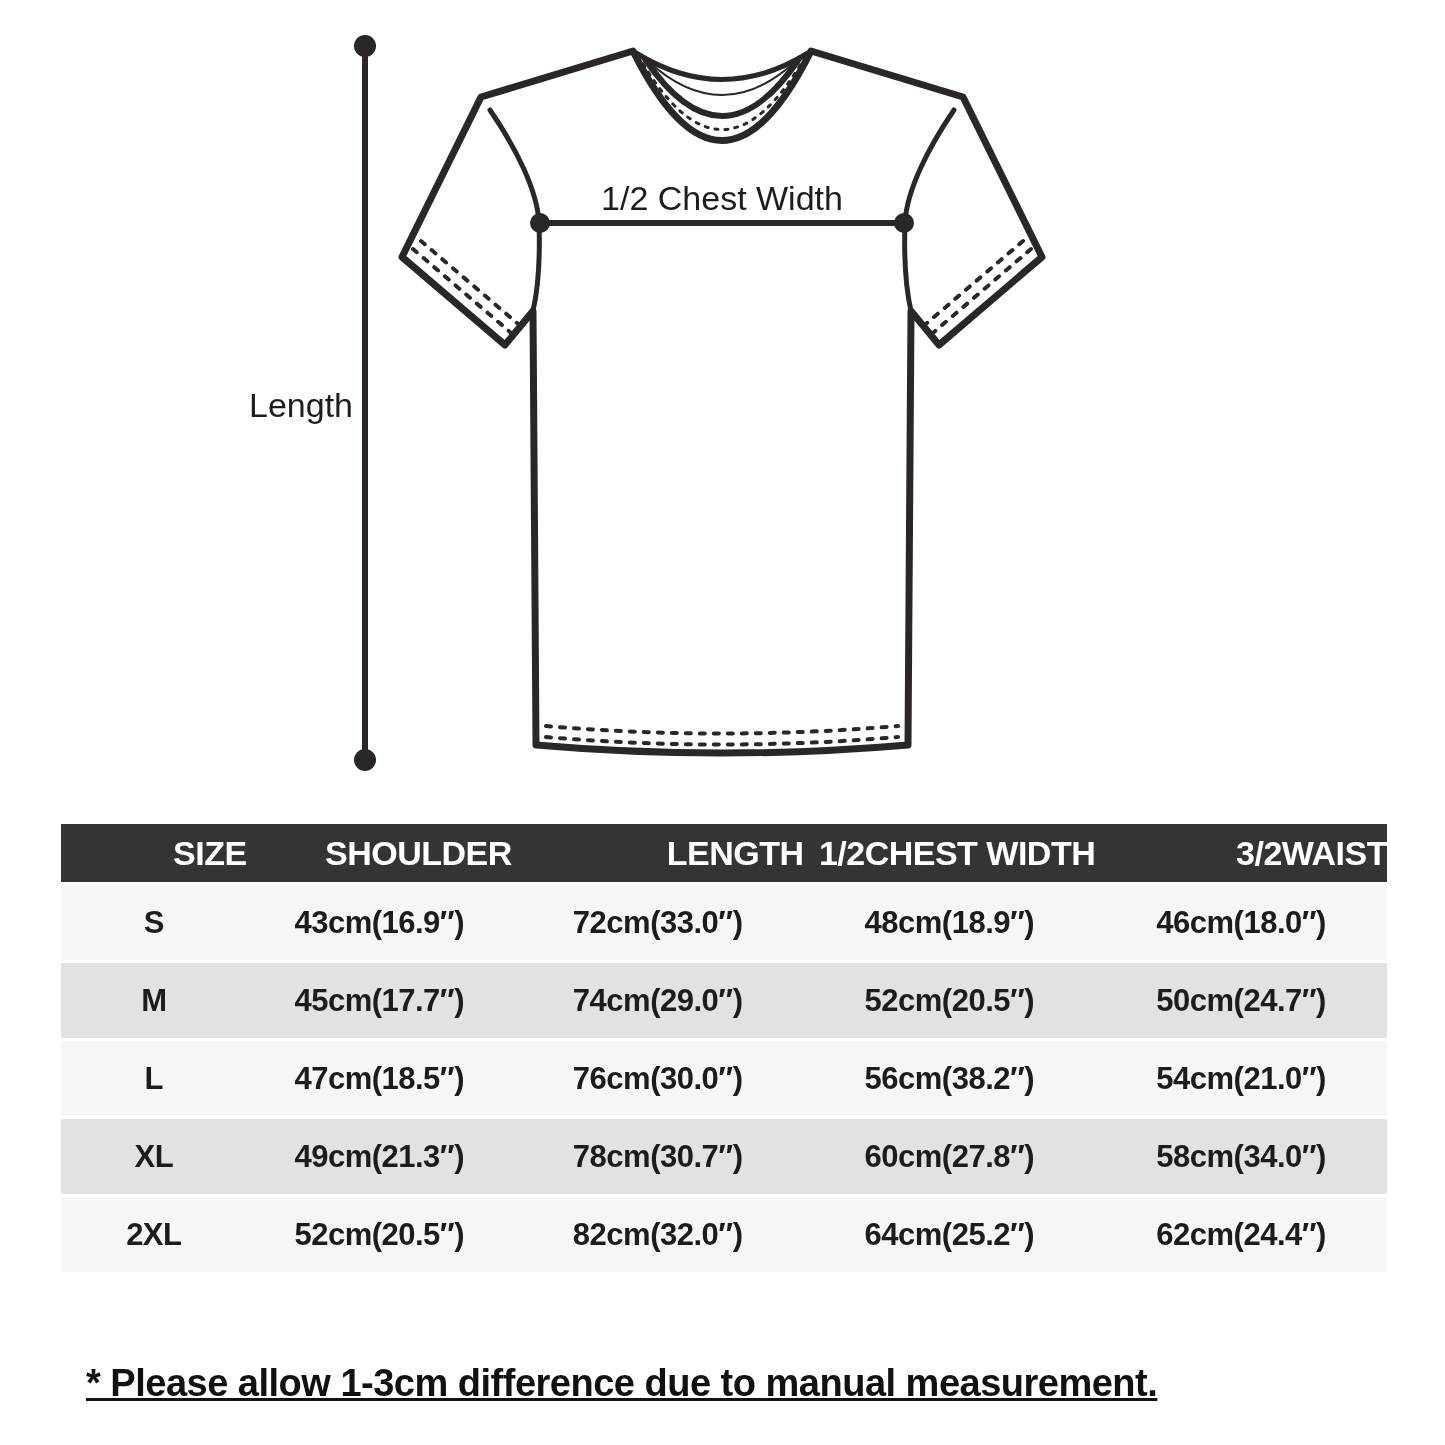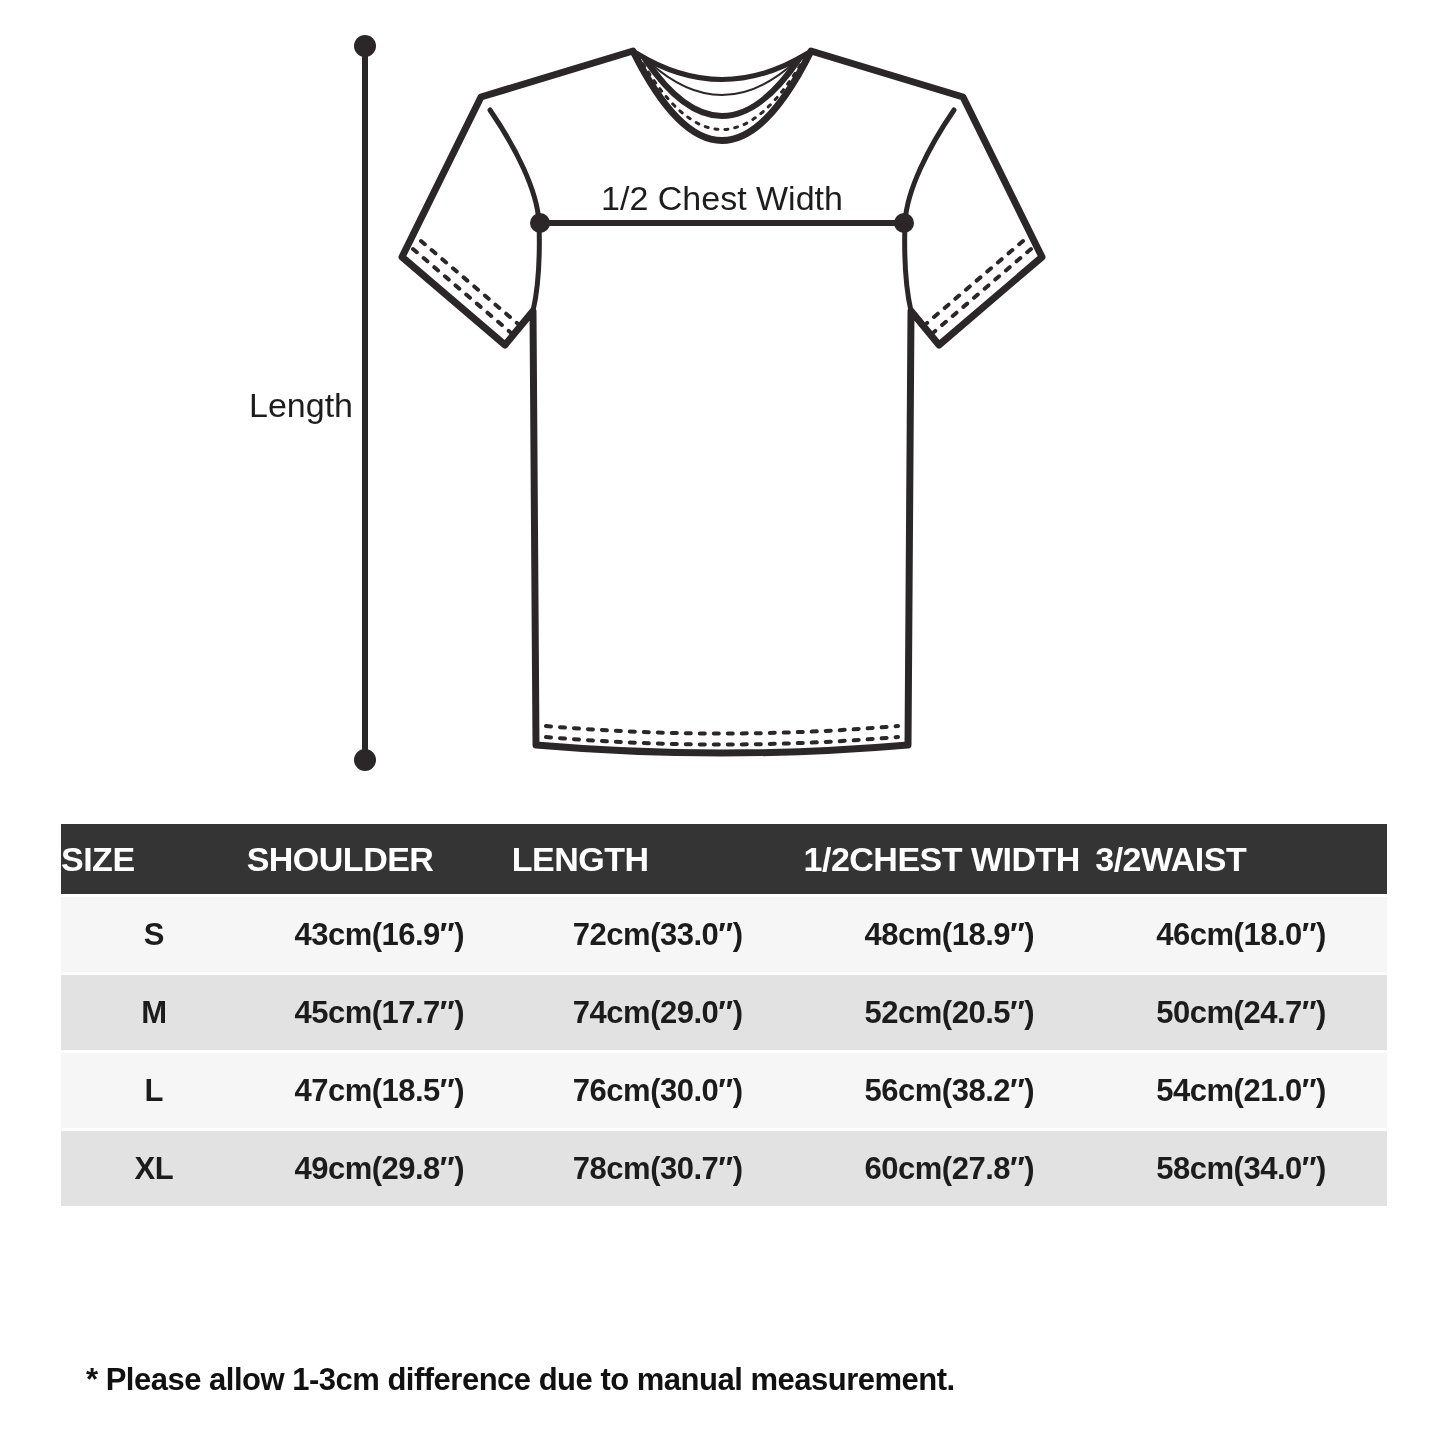--- a/index.html
+++ b/index.html
@@ -22,48 +22,49 @@
     top: 821px;
     left: 61px;
     width: 1326px;
     border-collapse: separate;
     border-spacing: 0 3px;
     table-layout: fixed;
   }
   table.size-chart th {
     background: #343434;
     color: #ffffff;
-    height: 70px;
+    height: 58px;
     font-size: 34px;
     font-weight: bold;
     letter-spacing: -0.5px;
-    text-align: left;
+    text-align: right;
     vertical-align: middle;
     padding: 0;
   }
   table.size-chart td {
     height: 75px;
     font-size: 31px;
     font-weight: bold;
     color: #1c1c1c;
     letter-spacing: -0.5px;
     text-align: center;
     vertical-align: middle;
     padding: 0;
   }
   tr.row-light td { background: #f6f6f6; }
   tr.row-dark  td { background: #e2e2e2; }
   .footnote {
     position: absolute;
     top: 1362px;
     left: 86px;
-    font-size: 31px;
+    font-size: 38px;
     font-weight: bold;
     color: #111111;
     letter-spacing: -0.5px;
+    text-decoration: underline;
   }
 </style>
 </head>
 <body>
 
 <div class="canvas">
 
   <svg class="diagram-svg" width="1445" height="810" viewBox="0 0 1445 810">
     <g stroke="#2b2728" fill="none" stroke-linejoin="round" stroke-linecap="round">
 
@@ -144,23 +145,30 @@
       </tr>
       <tr class="row-light">
         <td>L</td>
         <td>47cm(18.5″)</td>
         <td>76cm(30.0″)</td>
         <td>56cm(38.2″)</td>
         <td>54cm(21.0″)</td>
       </tr>
       <tr class="row-dark">
         <td>XL</td>
-        <td>49cm(29.8″)</td>
+        <td>49cm(21.3″)</td>
         <td>78cm(30.7″)</td>
         <td>60cm(27.8″)</td>
         <td>58cm(34.0″)</td>
+      </tr>
+      <tr class="row-light">
+        <td>2XL</td>
+        <td>52cm(20.5″)</td>
+        <td>82cm(32.0″)</td>
+        <td>64cm(25.2″)</td>
+        <td>62cm(24.4″)</td>
       </tr>
     </tbody>
   </table>
 
   <div class="footnote">* Please allow 1-3cm difference due to manual measurement.</div>
 
 </div>
 
 </body></html>

